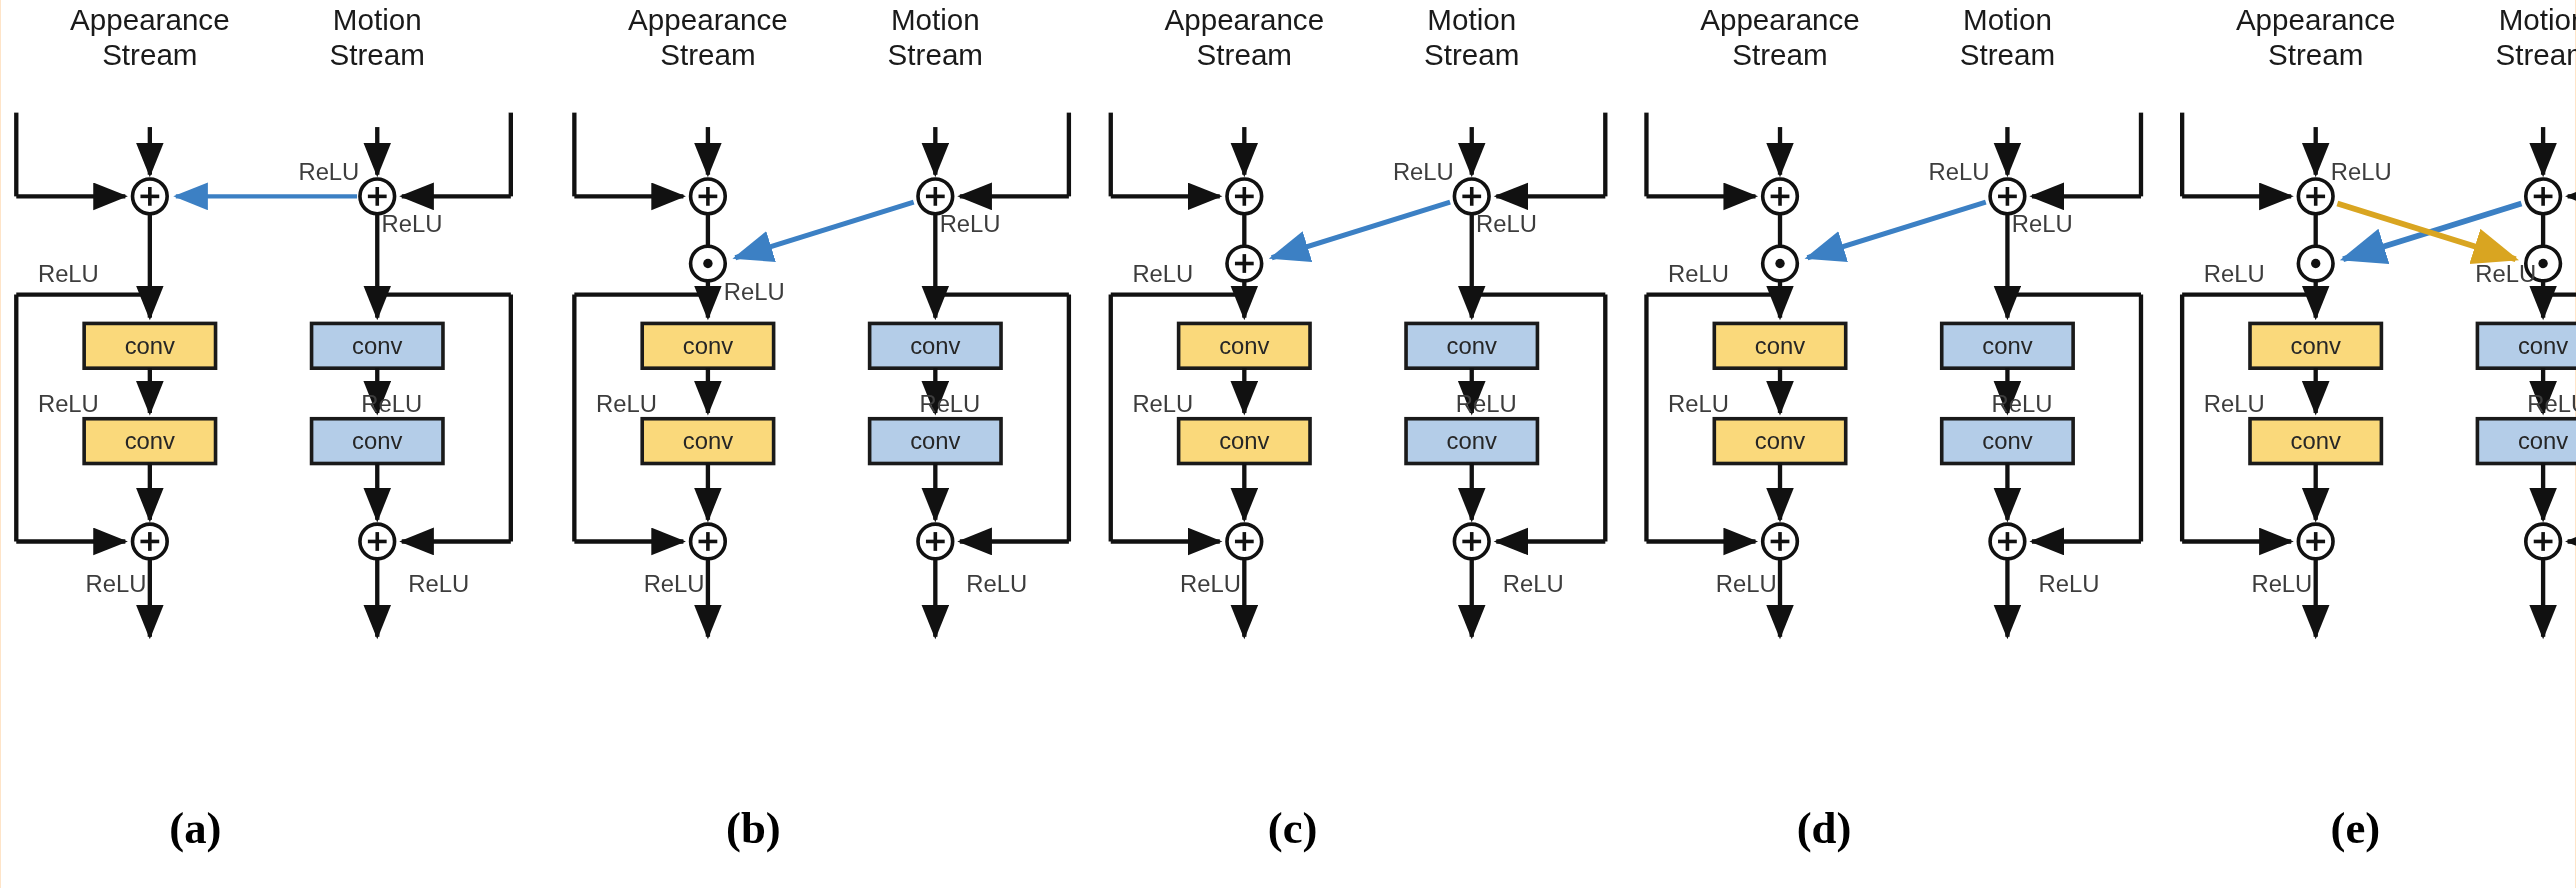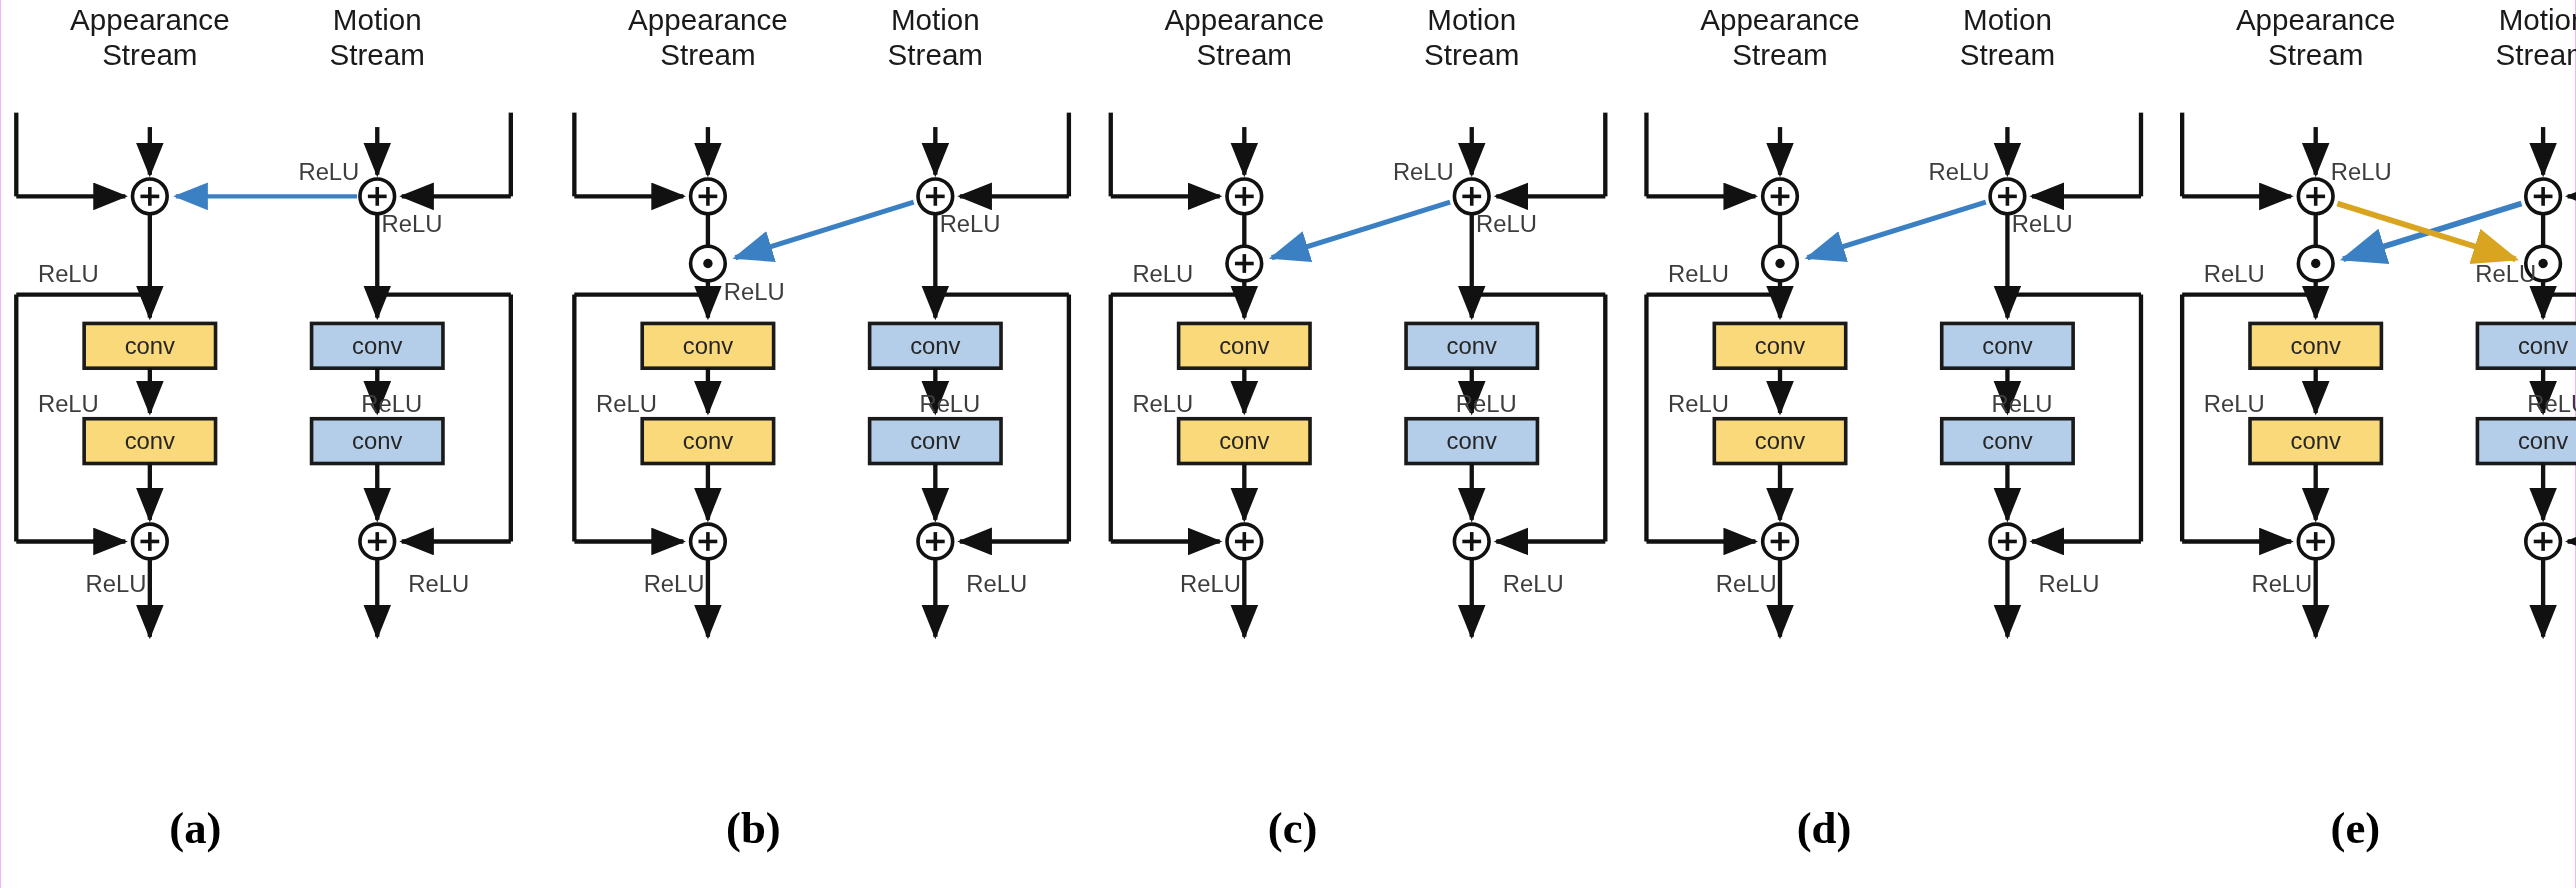--- a/index.html
+++ b/index.html
@@ -1,18 +1,18 @@
 <!DOCTYPE html>
 <html style="font-size:11.6px"><head>
 <meta charset="utf-8">
 <style>
   html,body{margin:0;padding:0;background:#ffffff;}
   body{width:2576px;height:888px;overflow:hidden;
        font-family:"Liberation Sans",sans-serif;}
-  #stage{position:relative;width:2576px;height:888px;background:#d946ef;text-align:right;}
+  #stage{position:relative;width:2576px;height:888px;background:#fdba74;text-align:right;}
   svg{display:block;}
   .ttl{font-family:"Liberation Sans",sans-serif;font-size:41px;fill:#1a1a1a;}
   .relu{font-family:"Liberation Sans",sans-serif;font-size:33px;fill:#3d3d3d;}
   .convtxt{font-family:"Liberation Sans",sans-serif;font-size:33px;fill:#262626;}
   .cap{font-family:"Liberation Serif",serif;font-size:62px;font-weight:bold;fill:#000;}
 </style>
 </head>
 <body>
 
 <div id="stage">

